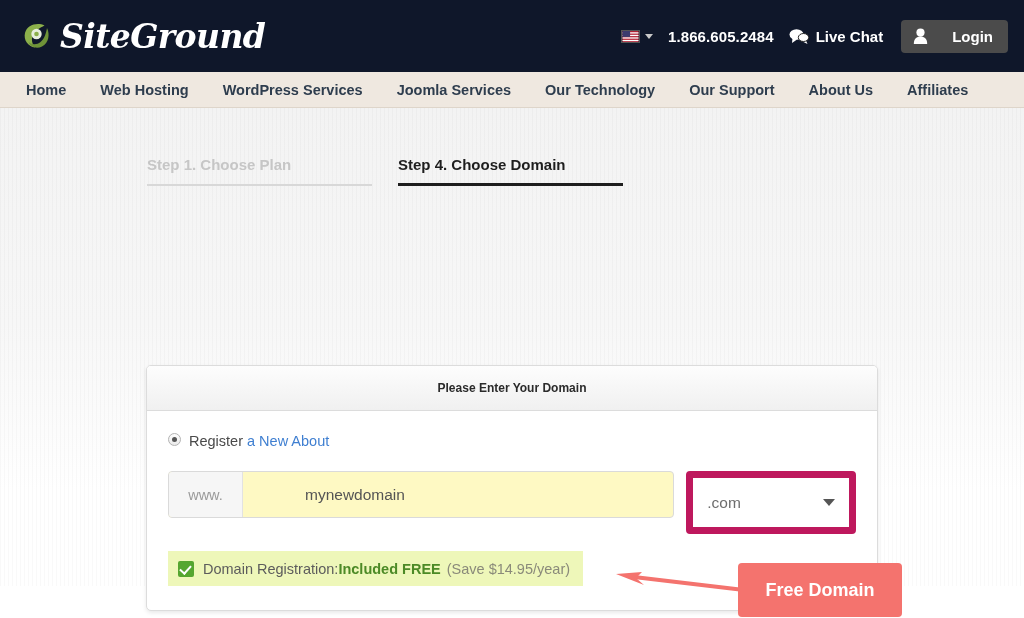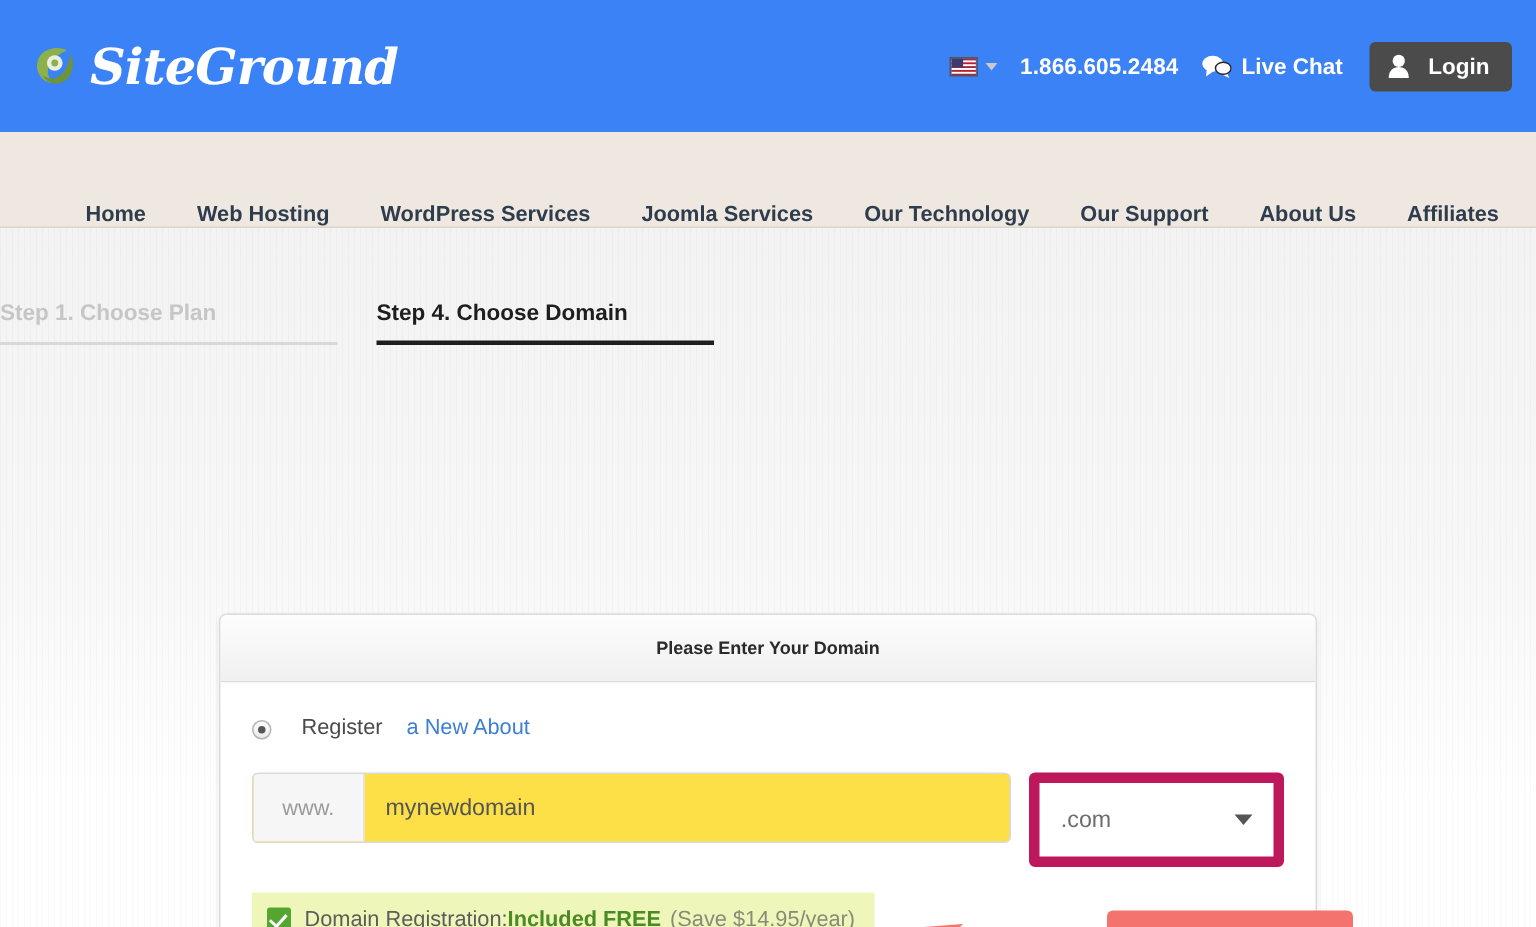--- a/index.html
+++ b/index.html
@@ -12,22 +12,22 @@
 
   body {
     font-family: "Liberation Sans", sans-serif;
     background: #ffffff;
     color: #333;
     -webkit-font-smoothing: antialiased;
   }
 
   
   .topbar {
-    height: 88px;
-    background: #3b82f6;
+    height: 72px;
+    background: #0f172a;
     display: flex;
     align-items: center;
     padding: 0 16px 0 20px;
     position: relative;
   }
 
   .logo {
     display: flex;
     align-items: center;
     gap: 6px;
@@ -88,42 +88,42 @@
     color: #ffffff;
     font-size: 15px;
     font-weight: bold;
     white-space: nowrap;
     text-align: right;
   }
 
   .login-btn {
     display: flex;
     align-items: center;
-    gap: 12px;
+    gap: 24px;
     background: #4b4b4b;
     border-radius: 4px;
     padding: 8px 15px 8px 12px;
     cursor: pointer;
     margin-left: 3px;
   }
   .login-label {
     color: #ffffff;
     font-size: 15px;
     font-weight: bold;
     white-space: nowrap;
   }
 
   
   .navbar {
-    height: 64px;
+    height: 36px;
     background: #efe8e0;
     border-bottom: 1px solid #ded5ca;
     display: flex;
-    align-items: flex-end;
-    padding-left: 57px;
+    align-items: center;
+    padding-left: 26px;
   }
   .nav-item {
     color: #2e3d4e;
     font-size: 14.5px;
     font-weight: bold;
     margin-right: 34px;
     cursor: pointer;
     white-space: nowrap;
   }
   .nav-item:last-child { margin-right: 0; }
@@ -138,20 +138,21 @@
         rgba(0,0,0,0.022) 1px,
         rgba(0,0,0,0) 1px,
         rgba(0,0,0,0) 4px),
       linear-gradient(180deg, #f3f3f3 0%, #f7f7f7 45%, #fdfdfd 72%, #ffffff 80%, #ffffff 100%);
   }
 
   
   .steps {
     display: flex;
     padding-top: 48px;
+    padding-left: 147px;
   }
   .step {
     width: 225px;
     padding-bottom: 10px;
     font-size: 15px;
     font-weight: bold;
     cursor: pointer;
   }
   .step-1 { color: #c6c6c6; border-bottom: 2px solid #d8d8d8; margin-right: 26px; }
   .step-2 { color: #1e1e1e; border-bottom: 3px solid #1e1e1e; margin-right: 25px; }
@@ -180,24 +181,23 @@
   .panel-title {
     font-size: 12px;
     font-weight: bold;
     color: #2b2b2b;
   }
   .panel-body { padding: 22px 21px 24px 21px; }
 
   
   .radio-row {
     display: flex;
-    align-items: flex-end;
+    align-items: flex-start;
     margin-bottom: 9px;
     cursor: pointer;
-    gap: 12px;
   }
   .radio {
     width: 13px; height: 13px;
     border-radius: 50%;
     border: 1px solid #b3b3b3;
     background: linear-gradient(180deg,#fdfdfd,#eaeaea);
     margin-right: 8px;
     position: relative;
     flex: none;
   }
@@ -224,22 +224,23 @@
     display: flex;
     align-items: stretch;
     margin-top: 22px;
   }
   .domain-input-group {
     display: flex;
     width: 515px;
     height: 47px;
     border: 1px solid #dadada;
     border-radius: 4px;
-    background: #fde047;
+    background: #fef9c3;
     overflow: hidden;
+    gap: 48px;
   }
   .www-prefix {
     width: 74px;
     background: #f6f6f6;
     border-right: 1px solid #e2e2e2;
     display: flex;
     align-items: center;
     justify-content: center;
     font-size: 14.5px;
     color: #9a9a9a;

